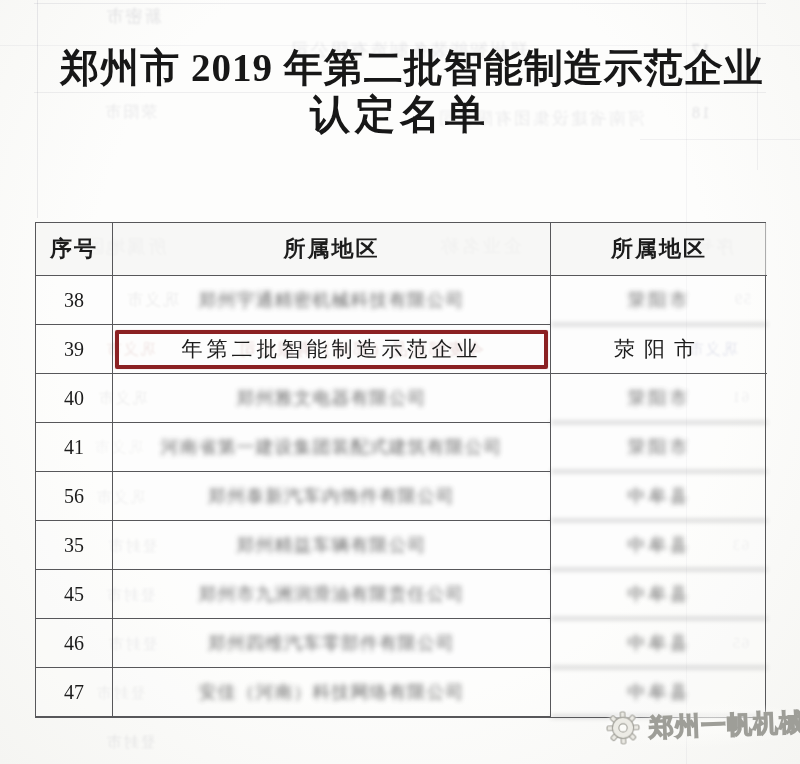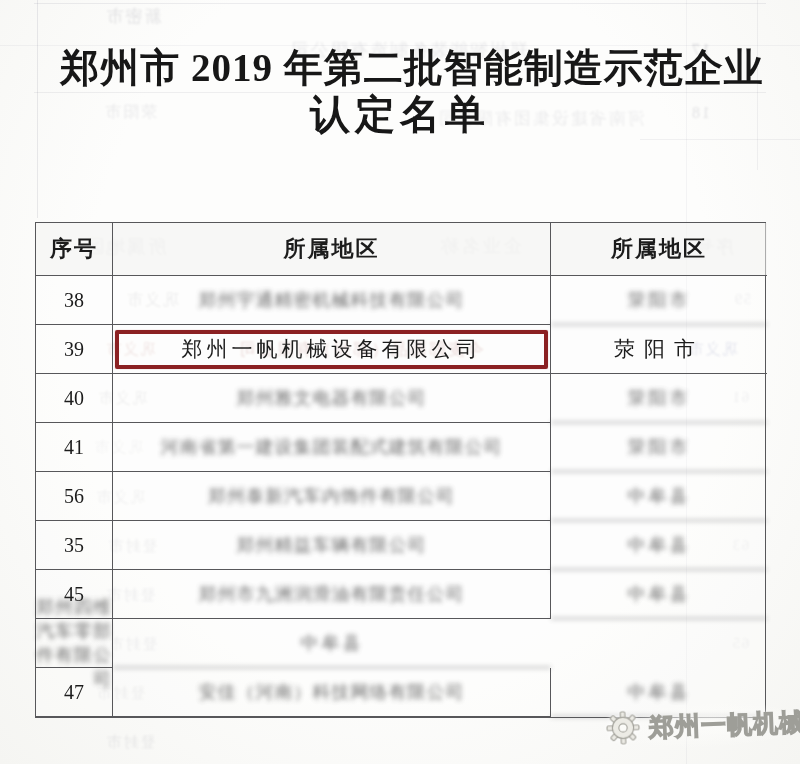--- a/index.html
+++ b/index.html
@@ -30,21 +30,21 @@
     box-sizing:border-box;
   }
   .trow{display:grid;grid-template-columns:77px 438px 216px;}
   .cell{
     box-sizing:border-box;display:flex;align-items:center;justify-content:center;
     border-right:1.5px solid #57575a;border-bottom:1.5px solid #57575a;
     color:#1c1c1c;position:relative;
   }
   .cell:last-child{border-right:none;}
   .hrow .cell{height:53px;font-size:22px;font-weight:bold;letter-spacing:2px;background:rgba(243,243,240,0.55);}
-  .drow .cell{height:49px;text-align:right;}
+  .drow .cell{height:49px;}
   .c-index{font-size:20px;}
   .c-name{font-size:21px;letter-spacing:4px;}
   .c-region{font-size:21px;letter-spacing:9px;}
   .blur{filter:blur(2.5px);opacity:0.8;color:#454545;letter-spacing:1px;font-size:18px;}
   .c-region.blur{letter-spacing:3px;}
 
   .hl-box{
     display:none;position:absolute;left:2px;right:2px;top:5px;bottom:4px;
     border:4px solid var(--hl,#8b2123);border-radius:2px;
     box-shadow:0 0 1px rgba(139,33,35,.5);
@@ -125,21 +125,21 @@
     <div class="cell">
       <span class="c-name blur">郑州宇通精密机械科技有限公司</span>
 
     </div>
     <div class="cell c-region blur">荥阳市</div>
   </div>
 
   <div class="trow drow">
     <div class="cell c-index">39</div>
     <div class="cell">
-      <span class="c-name">郑州一帆机械设备有限公司</span>
+      <span class="c-name">年第二批智能制造示范企业</span>
       <div class="hl-box" style="display: block;"></div>
     </div>
     <div class="cell c-region">荥阳市</div>
   </div>
 
   <div class="trow drow">
     <div class="cell c-index">40</div>
     <div class="cell">
       <span class="c-name blur">郑州雅文电器有限公司</span>
 
@@ -178,20 +178,21 @@
   <div class="trow drow">
     <div class="cell c-index">45</div>
     <div class="cell">
       <span class="c-name blur">郑州市九洲润滑油有限责任公司</span>
 
     </div>
     <div class="cell c-region blur">中牟县</div>
   </div>
 
   <div class="trow drow">
+    <div class="cell c-index">46</div>
     <div class="cell">
       <span class="c-name blur">郑州四维汽车零部件有限公司</span>
 
     </div>
     <div class="cell c-region blur">中牟县</div>
   </div>
 
   <div class="trow drow">
     <div class="cell c-index">47</div>
     <div class="cell">

